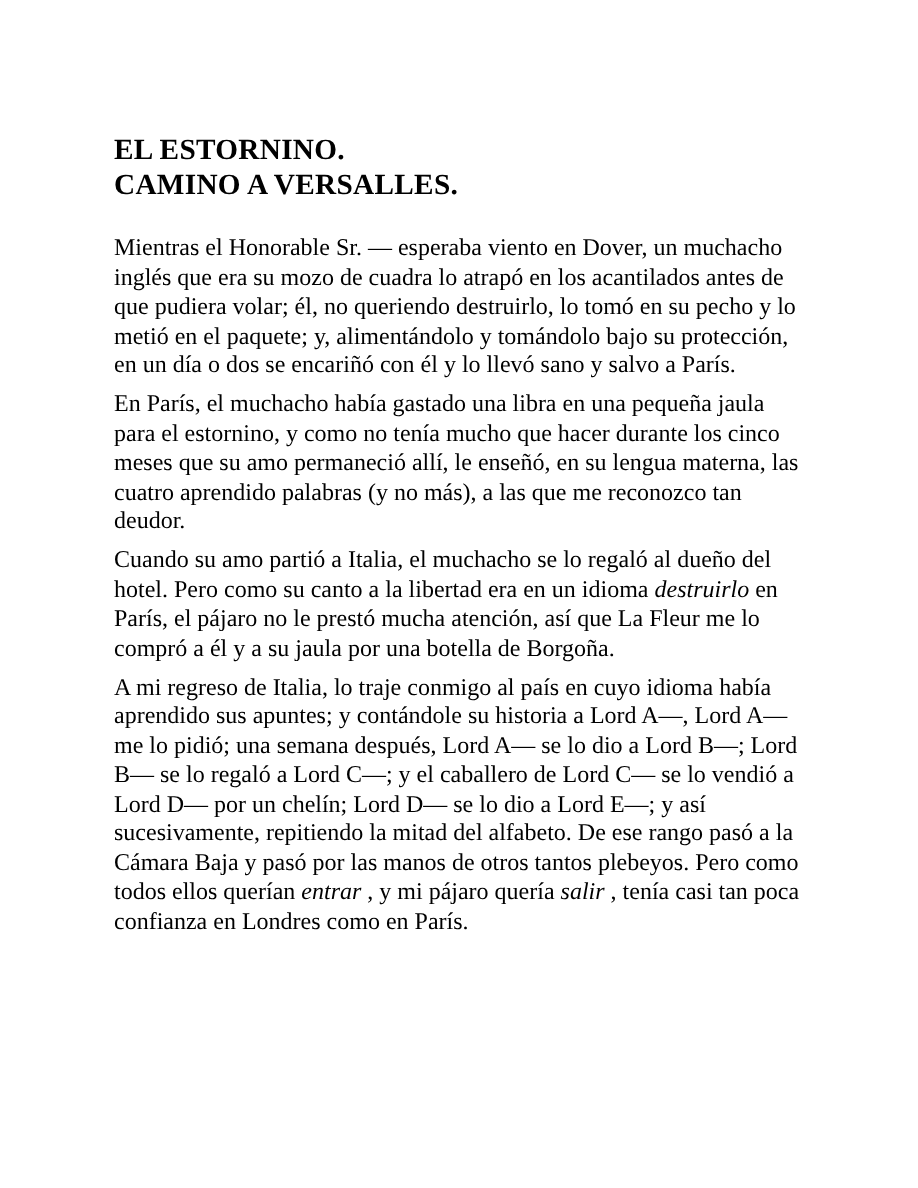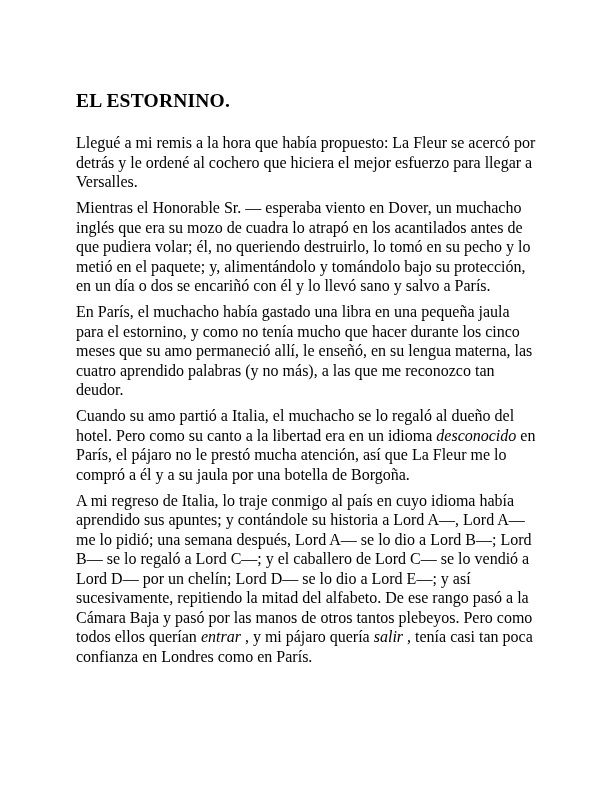--- a/index.html
+++ b/index.html
@@ -43,22 +43,22 @@
     font-style: italic;
   }
 </style>
 </head>
 <body>
 
 <div class="page" style="background: rgb(255, 255, 255); color: rgb(0, 0, 0);">
   <div class="content">
     <h1 class="chapter-title">
       <span class="title-line">EL ESTORNINO.</span>
+      <span class="title-line">CAMINO A VERSALLES.</span>
     </h1>
     <div class="body-text">
-        <p><span>Llegué a mi remis a la hora que había propuesto: La Fleur se acercó por detrás y le ordené al cochero que hiciera el mejor esfuerzo para llegar a Versalles.</span></p>
         <p><span>Mientras el Honorable Sr. — esperaba viento en Dover, un muchacho inglés que era su mozo de cuadra lo atrapó en los acantilados antes de que pudiera volar; él, no queriendo destruirlo, lo tomó en su pecho y lo metió en el paquete; y, alimentándolo y tomándolo bajo su protección, en un día o dos se encariñó con él y lo llevó sano y salvo a París.</span></p>
         <p><span>En París, el muchacho había gastado una libra en una pequeña jaula para el estornino, y como no tenía mucho que hacer durante los cinco meses que su amo permaneció allí, le enseñó, en su lengua materna, las cuatro aprendido palabras (y no más), a las que me reconozco tan deudor.</span></p>
-        <p><span>Cuando su amo partió a Italia, el muchacho se lo regaló al dueño del hotel. Pero como su canto a la libertad era en un idioma </span><em>desconocido</em><span> en París, el pájaro no le prestó mucha atención, así que La Fleur me lo compró a él y a su jaula por una botella de Borgoña.</span></p>
+        <p><span>Cuando su amo partió a Italia, el muchacho se lo regaló al dueño del hotel. Pero como su canto a la libertad era en un idioma </span><em>destruirlo</em><span> en París, el pájaro no le prestó mucha atención, así que La Fleur me lo compró a él y a su jaula por una botella de Borgoña.</span></p>
         <p><span>A mi regreso de Italia, lo traje conmigo al país en cuyo idioma había aprendido sus apuntes; y contándole su historia a Lord A—, Lord A— me lo pidió; una semana después, Lord A— se lo dio a Lord B—; Lord B— se lo regaló a Lord C—; y el caballero de Lord C— se lo vendió a Lord D— por un chelín; Lord D— se lo dio a Lord E—; y así sucesivamente, repitiendo la mitad del alfabeto. De ese rango pasó a la Cámara Baja y pasó por las manos de otros tantos plebeyos. Pero como todos ellos querían </span><em>entrar</em><span> , y mi pájaro quería </span><em>salir</em><span> , tenía casi tan poca confianza en Londres como en París.</span></p>
       </div>
   </div>
 </div>
 
 </body></html>

